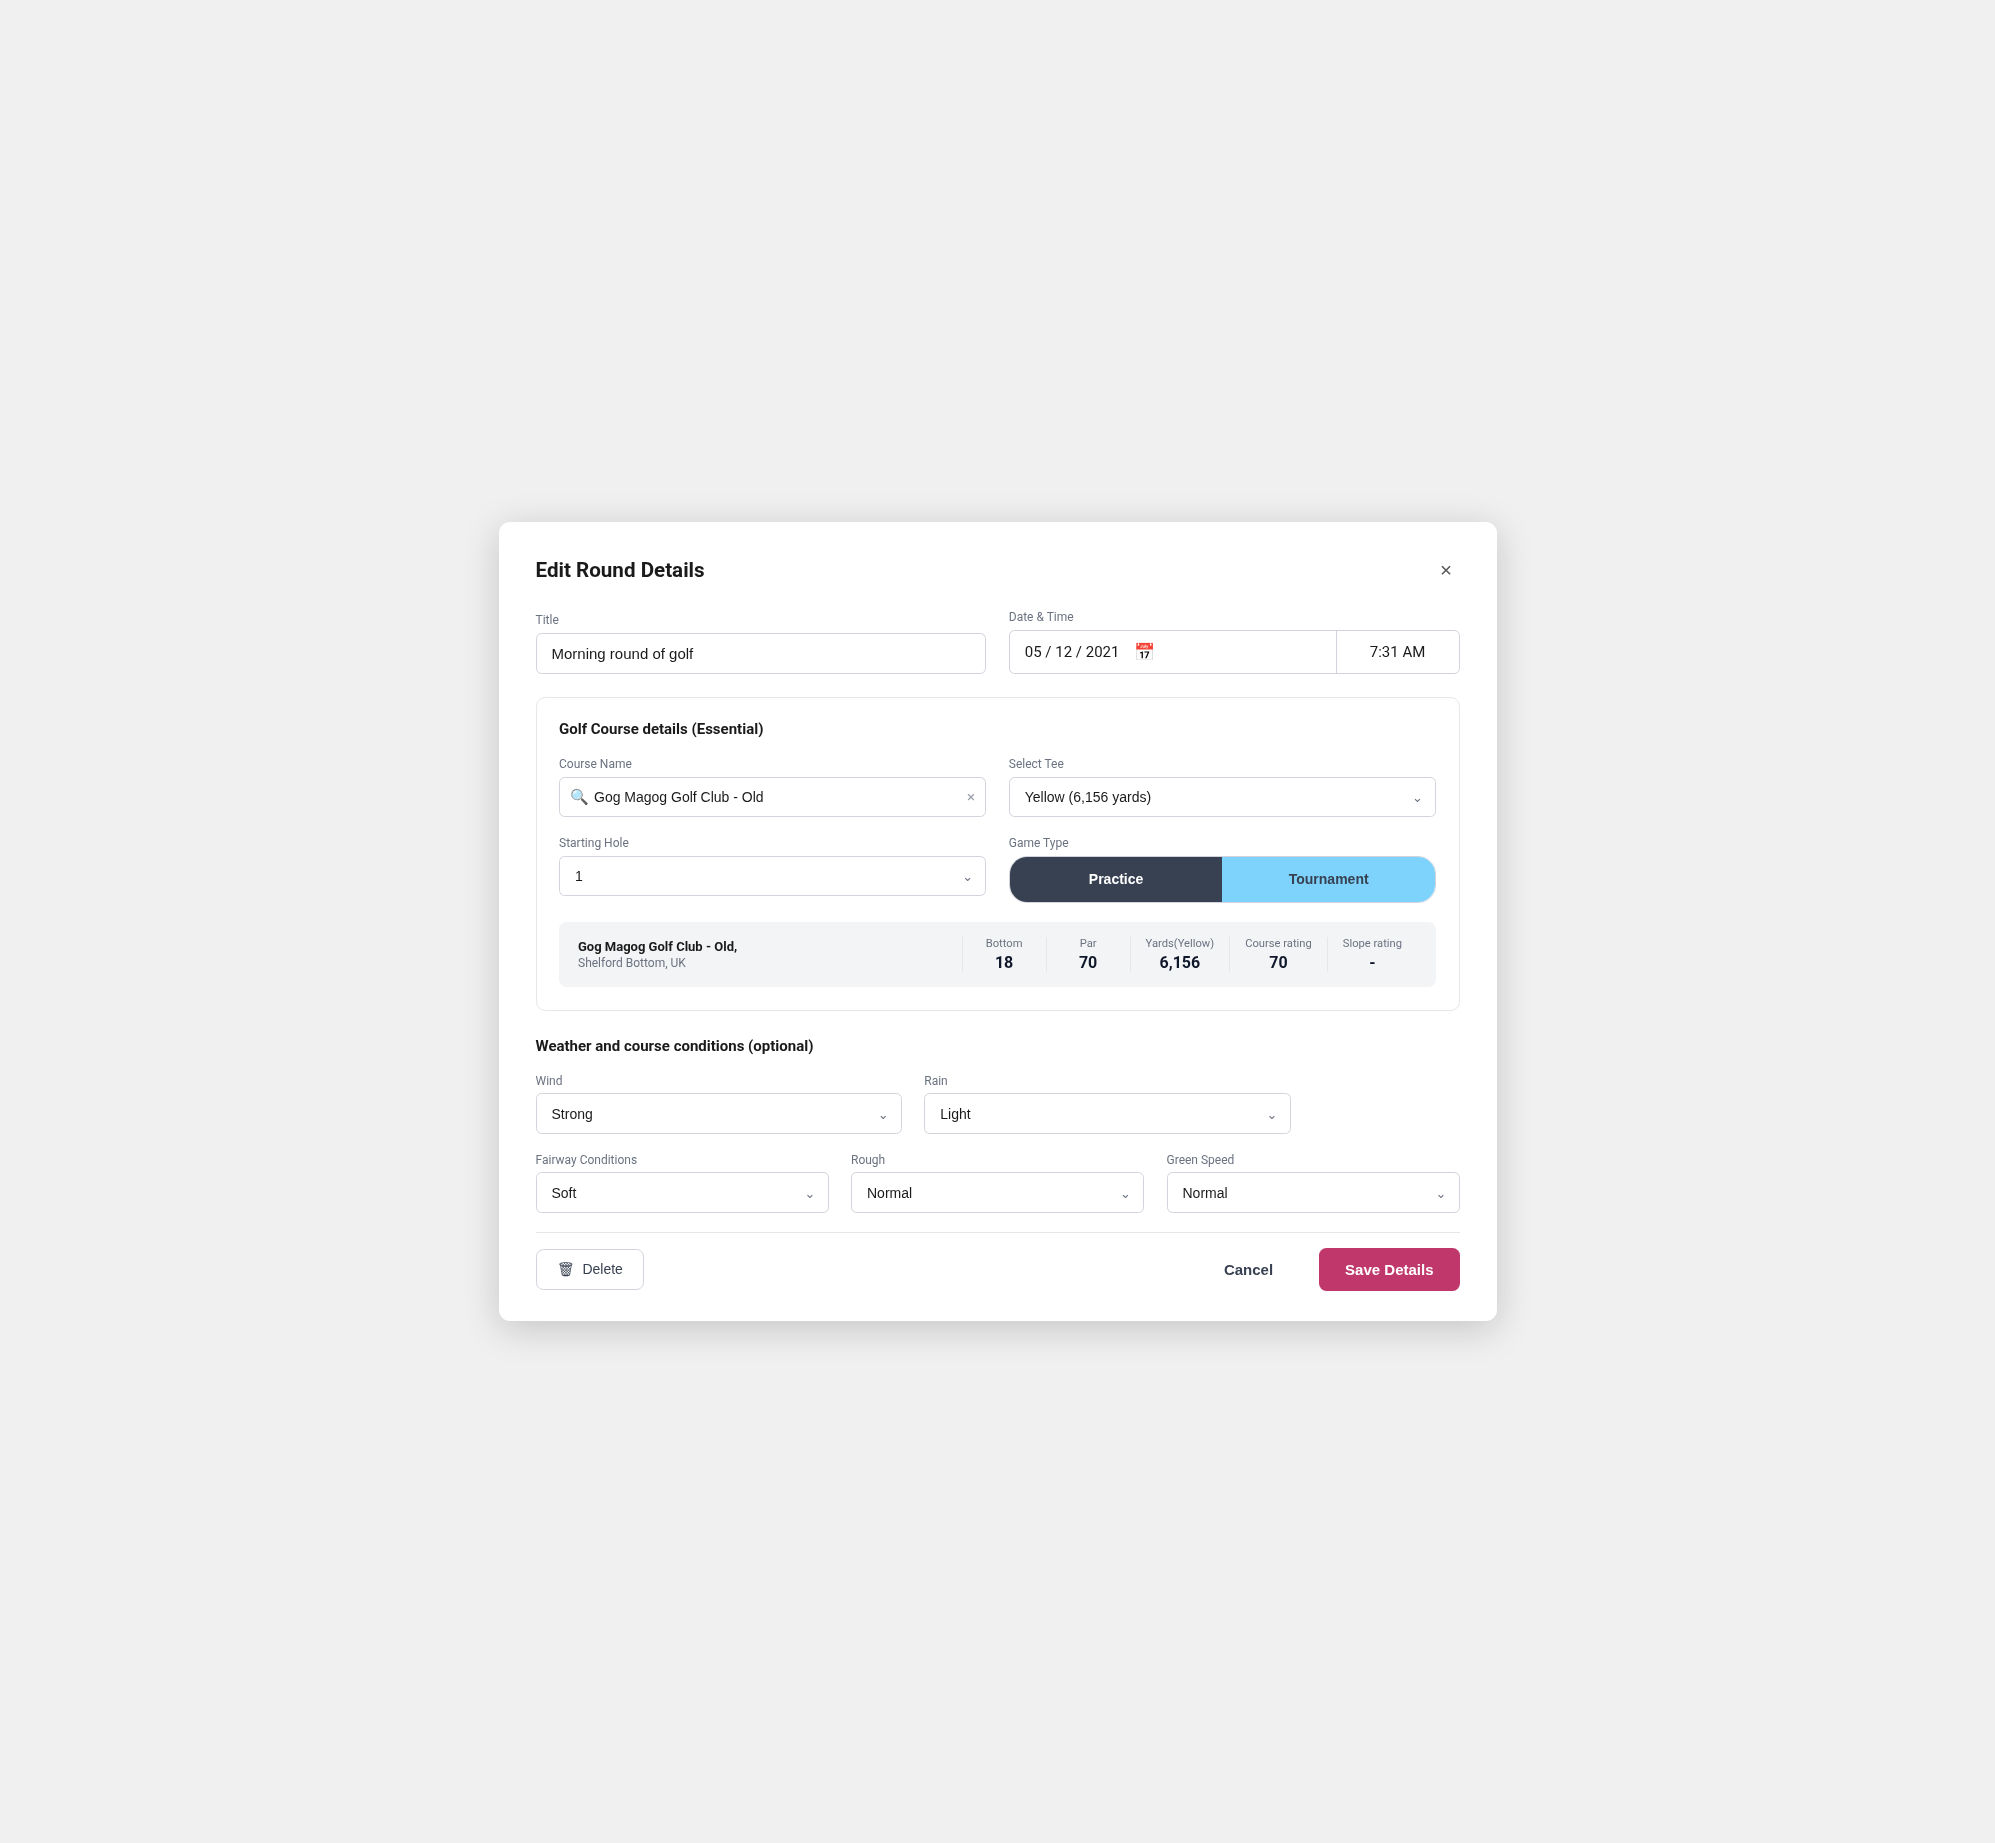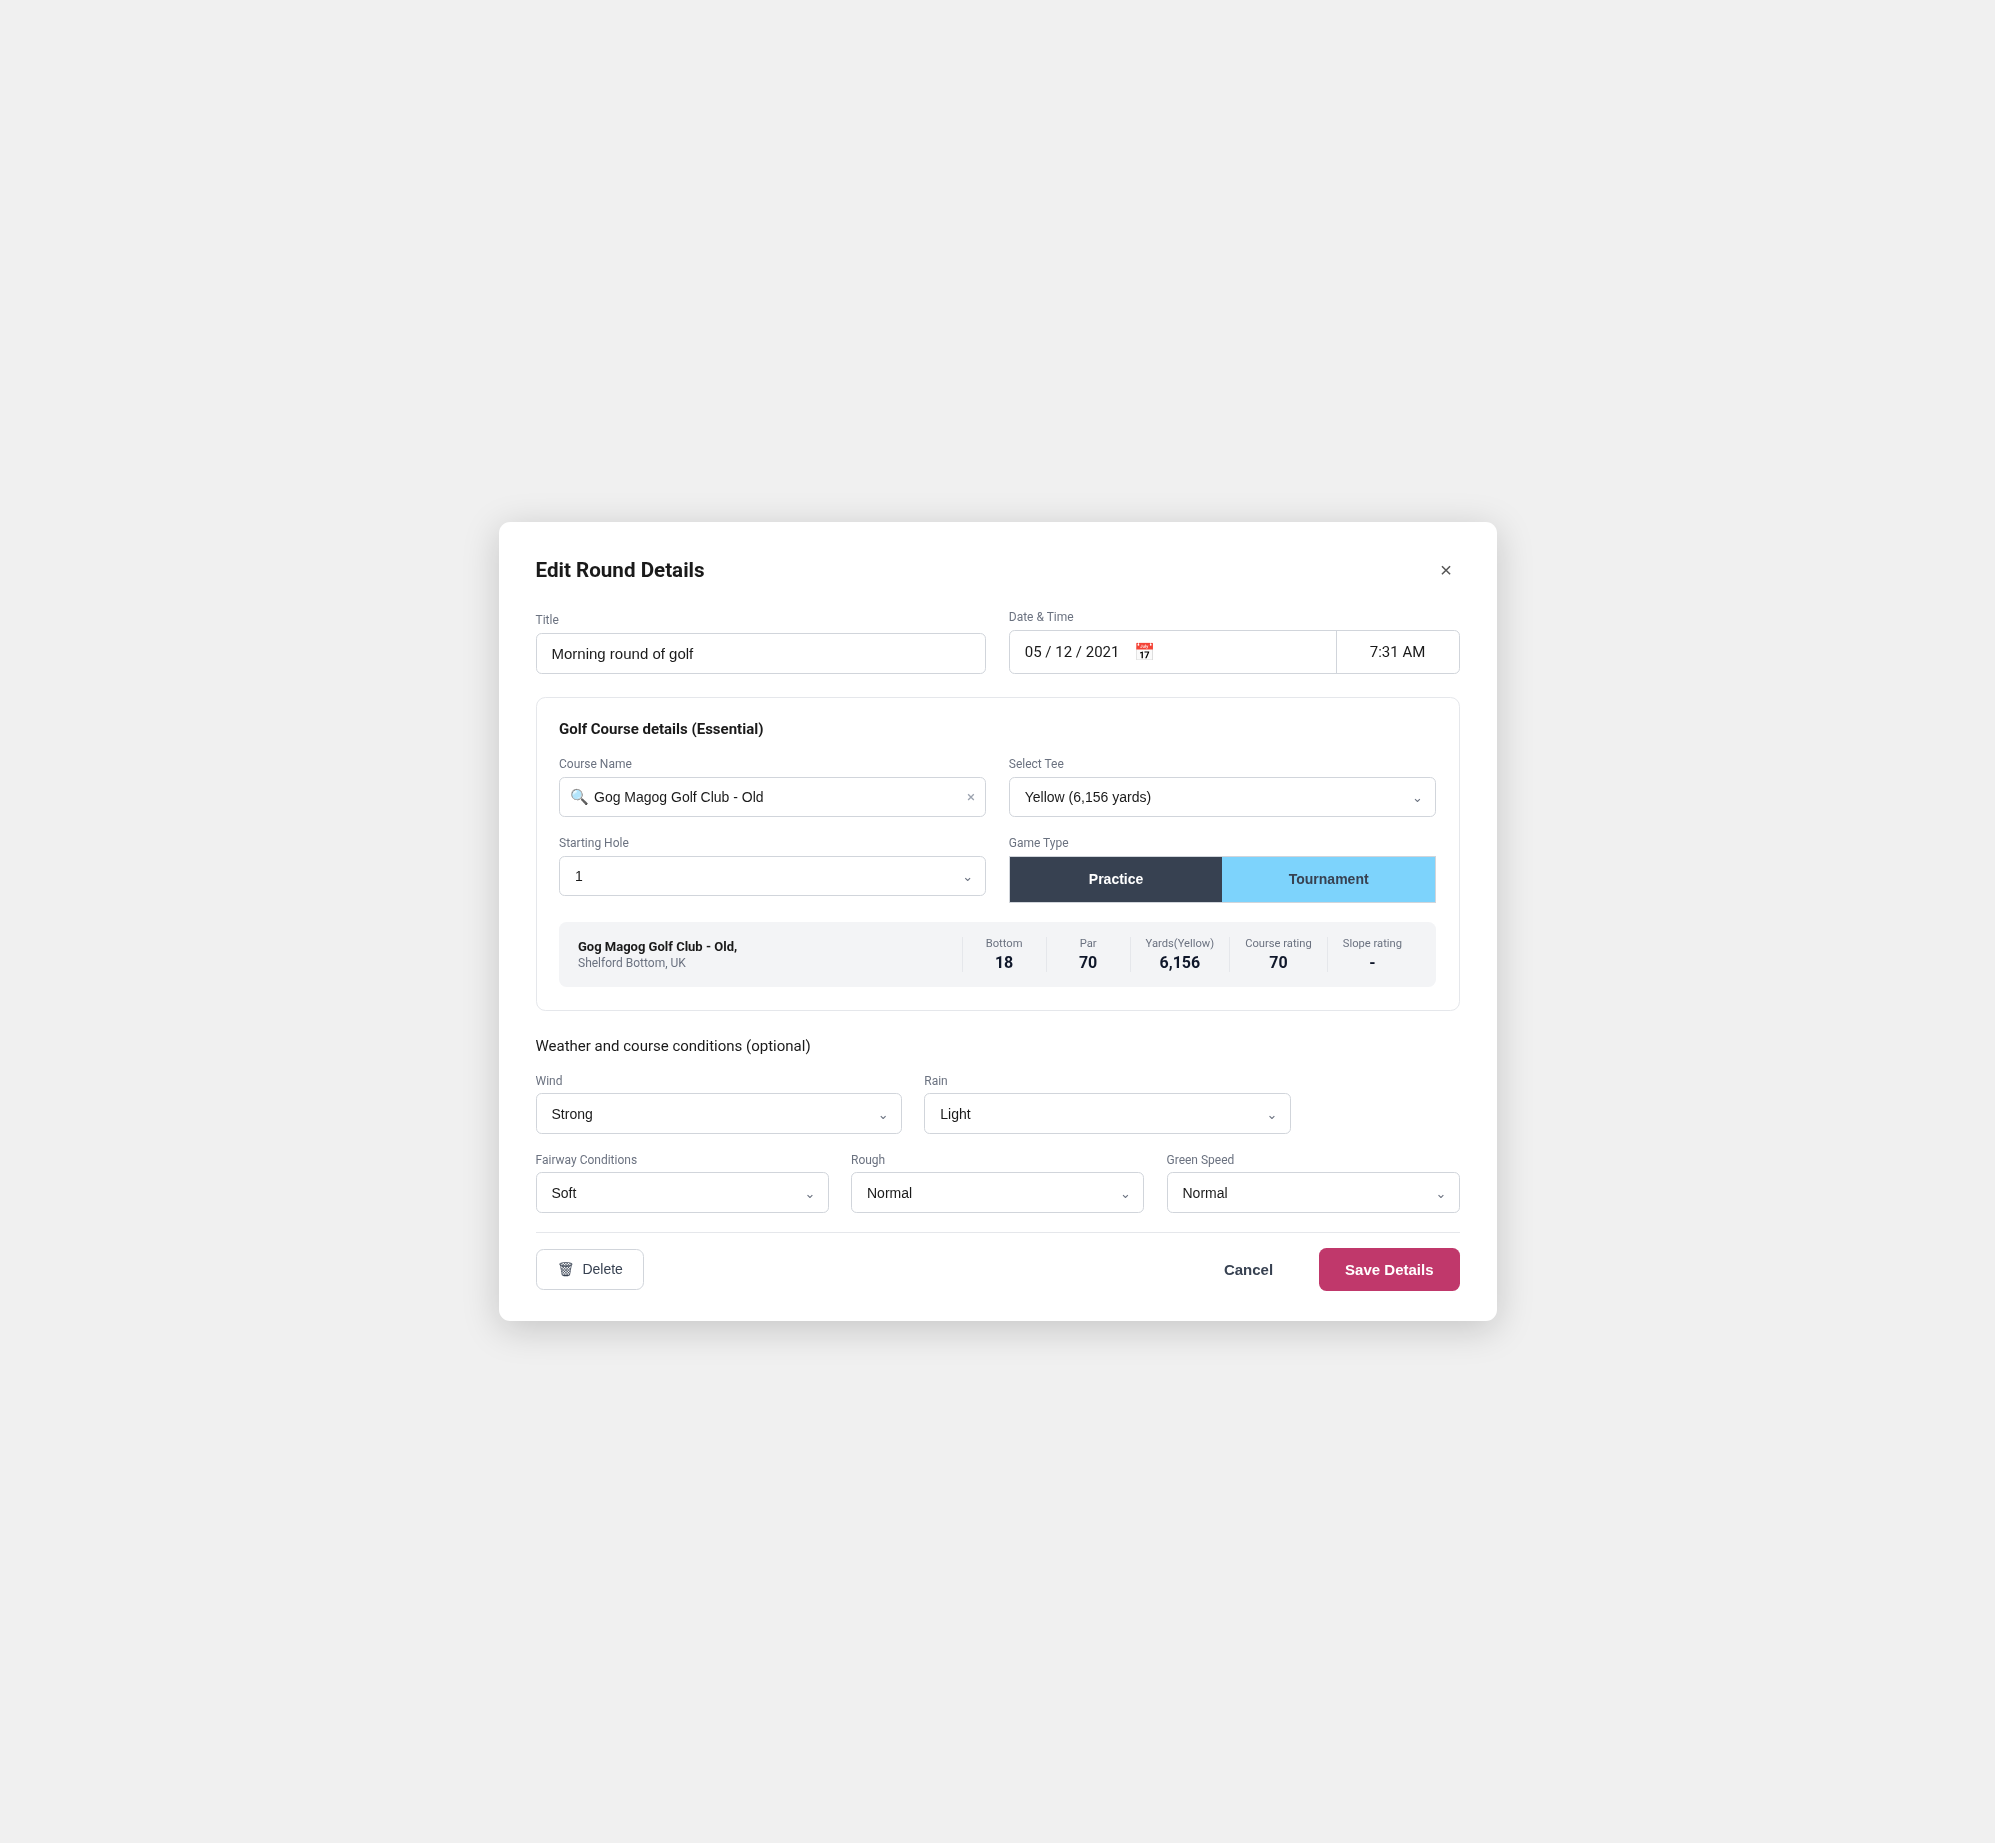--- a/index.html
+++ b/index.html
@@ -170,21 +170,21 @@
       transform: translateY(-50%);
       color: #6b7280;
       pointer-events: none;
       font-size: 13px;
     }
 
     
     .game-type-toggle {
       display: flex;
       border: 1.4px solid #d1d5db;
-      border-radius: 0;
+      border-radius: 18px;
       overflow: hidden;
       height: 47px;
     }
     .toggle-btn {
       flex: 1;
       border: none;
       font-size: 14px;
       font-weight: 600;
       cursor: pointer;
       transition: background 0.2s, color 0.2s;
@@ -237,21 +237,21 @@
     }
     .course-stat-value {
       font-size: 16px;
       font-weight: 700;
       color: #0f172a;
     }
 
     
     .weather-section-title {
       font-size: 15px;
-      font-weight: 400;
+      font-weight: 700;
       color: #1a1a1a;
       margin-bottom: 19px;
     }
     .weather-row {
       display: flex;
       gap: 22.5px;
       margin-bottom: 19px;
     }
     .weather-row .field-group { flex: 1; }
 

